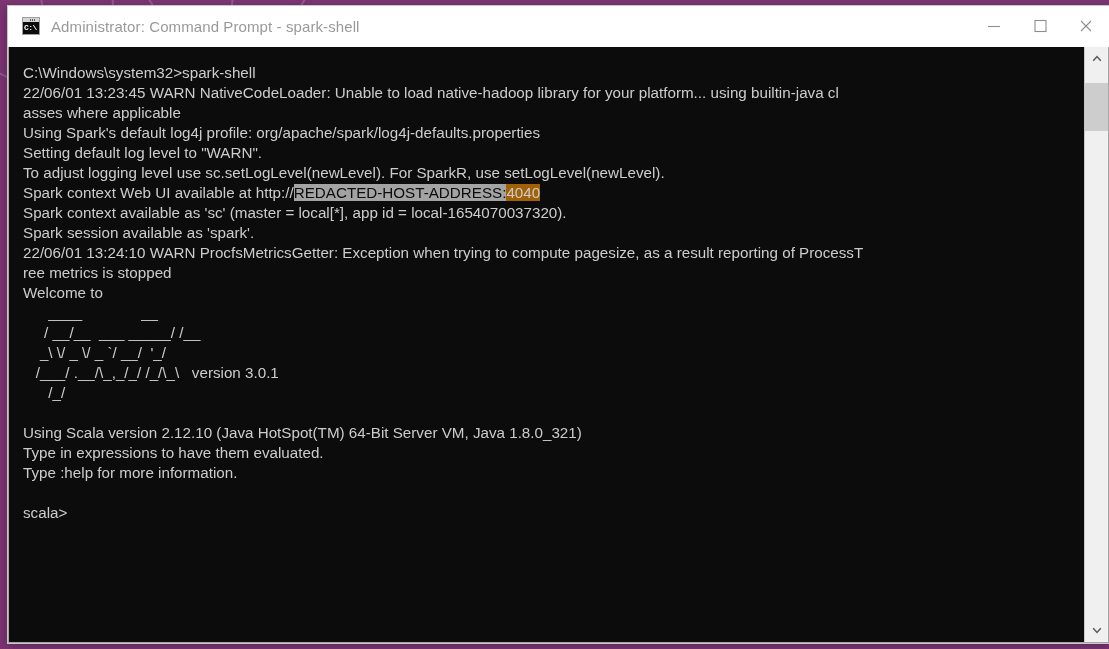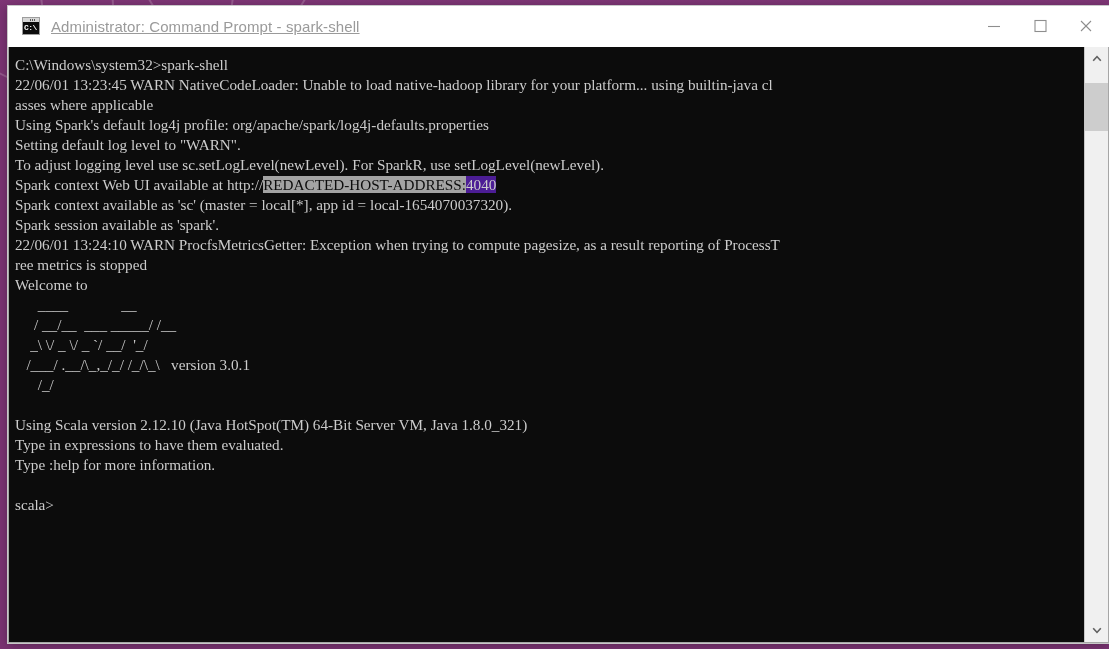--- a/index.html
+++ b/index.html
@@ -99,21 +99,20 @@
     line-height: 9px;
     color: #ffffff;
     letter-spacing: -0.5px;
     font-weight: bold;
   }
   #titlebar-title {
     font-size: 15px;
     color: #9a9a9a;
     white-space: nowrap;
     letter-spacing: 0.1px;
-    text-decoration: underline;
   }
   #window-controls {
     position: absolute;
     right: 0;
     top: 0;
     height: 40px;
     display: flex;
   }
   .win-btn {
     width: 46px;
@@ -141,36 +140,36 @@
     position: relative;
   }
   #console-text {
     flex: 1 1 auto;
     overflow: hidden;
     background: #0c0c0c;
     padding: 0;
     position: relative;
   }
   pre#console-pre {
-    margin: 4px;
+    margin: 12px;
     padding: 4px 0 0 2px;
-    font-family: Liberation Serif, serif;
+    font-family: Liberation Sans, sans-serif;
     font-size: 15.2px;
     line-height: 20px;
     color: #cccccc;
     white-space: pre;
     overflow: hidden;
     letter-spacing: 0px;
   }
   .redact {
     background: #a3a3a3;
     color: #0c0c0c;
   }
   .port-hl {
-    background: #4c1d95;
+    background: #a16207;
     color: #cccccc;
   }
 
   
   #console-scrollbar {
     width: 24px;
     min-width: 24px;
     background: #f0f0f0;
     border-left: 1px solid #c8c8c8;
     box-sizing: border-box;

